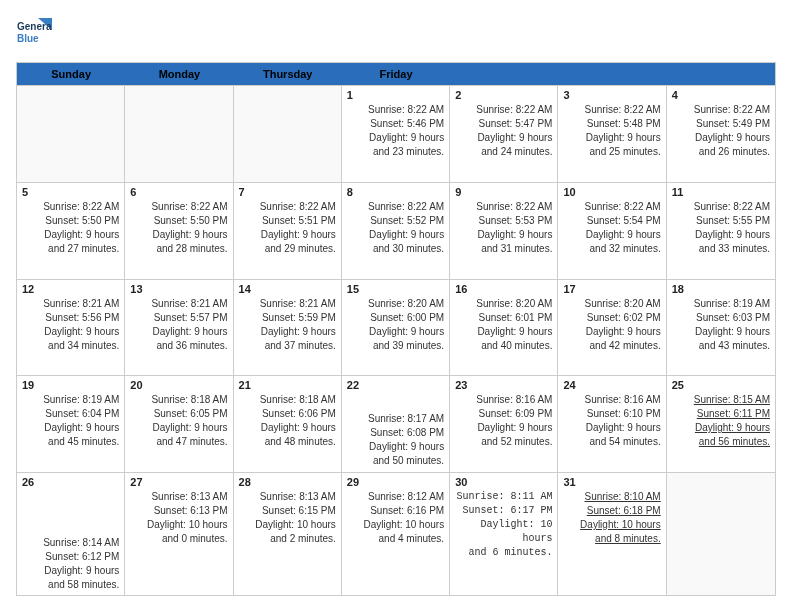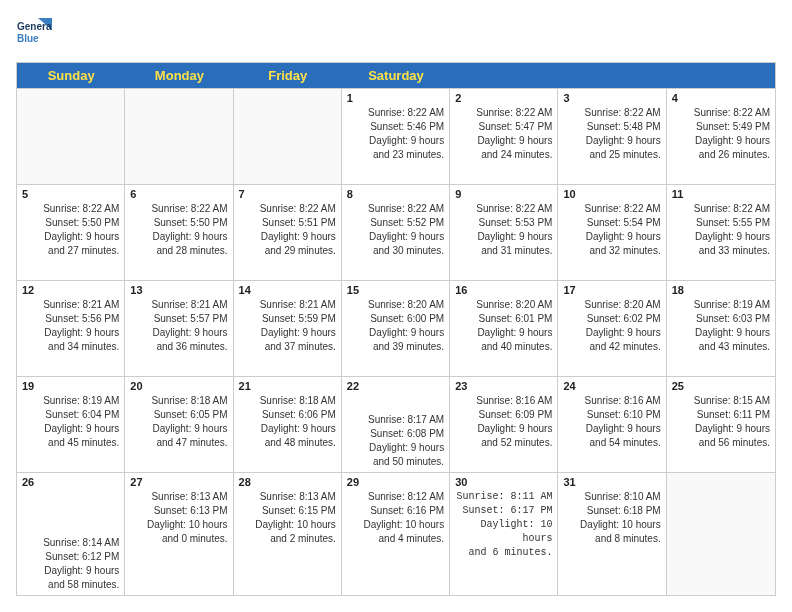--- a/index.html
+++ b/index.html
@@ -45,22 +45,22 @@
       display: flex;
       flex-direction: column;
       border: 1px solid #ccc;
     }
     .cal-header {
       display: grid;
       grid-template-columns: repeat(7, 1fr);
       background: #2a6ebb;
     }
     .cal-header-cell {
-      color: #fde047;
-      font-size: 13px;
+      color: #000000;
+      font-size: 11px;
       font-weight: bold;
       padding: 5px 6px;
       text-align: center;
     }
     .cal-body {
       display: flex;
       flex-direction: column;
       flex: 1;
     }
     .cal-row {
@@ -115,22 +115,22 @@
     <div class="title-block">
       <h1></h1>
       <h2></h2>
     </div>
   </div>
 
   <div class="calendar">
     <div class="cal-header">
     <div class="cal-header-cell">Sunday</div>
         <div class="cal-header-cell">Monday</div>
+        <div class="cal-header-cell">Thursday</div>
         <div class="cal-header-cell">Friday</div>
-        <div class="cal-header-cell">Saturday</div>
       </div>
     <div class="cal-body">
     <div class="cal-row">
           <div class="cal-cell empty"></div>
           <div class="cal-cell empty"></div>
           <div class="cal-cell empty"></div>
           <div class="cal-cell">
             <div class="day-num">1</div>
             <div class="day-info" style="white-space: pre-line;">Sunrise: 8:22 AM
 Sunset: 5:46 PM
@@ -299,21 +299,21 @@
           </div>
           <div class="cal-cell">
             <div class="day-num">24</div>
             <div class="day-info" style="white-space: pre-line;">Sunrise: 8:16 AM
 Sunset: 6:10 PM
 Daylight: 9 hours
 and 54 minutes.</div>
           </div>
           <div class="cal-cell">
             <div class="day-num">25</div>
-            <div class="day-info" style="white-space: pre-line;">Sunrise: 8:15 AM
+            <div class="day-info" style="white-space: pre-line; text-decoration: underline;">Sunrise: 8:15 AM
 Sunset: 6:11 PM
 Daylight: 9 hours
 and 56 minutes.</div>
           </div>
         </div>
         <div class="cal-row">
           <div class="cal-cell">
             <div class="day-num">26</div>
             <div class="day-info" style="white-space: pre-line; margin-top: 48px;">Sunrise: 8:14 AM
 Sunset: 6:12 PM
@@ -343,21 +343,21 @@
           </div>
           <div class="cal-cell">
             <div class="day-num">30</div>
             <div class="day-info" style="white-space: pre-line; font-family: Liberation Mono, monospace;">Sunrise: 8:11 AM
 Sunset: 6:17 PM
 Daylight: 10 hours
 and 6 minutes.</div>
           </div>
           <div class="cal-cell">
             <div class="day-num">31</div>
-            <div class="day-info" style="white-space: pre-line;">Sunrise: 8:10 AM
+            <div class="day-info" style="white-space: pre-line; text-decoration: underline;">Sunrise: 8:10 AM
 Sunset: 6:18 PM
 Daylight: 10 hours
 and 8 minutes.</div>
           </div>
           <div class="cal-cell empty"></div>
         </div>
       </div>
   </div>
 </div>
 

